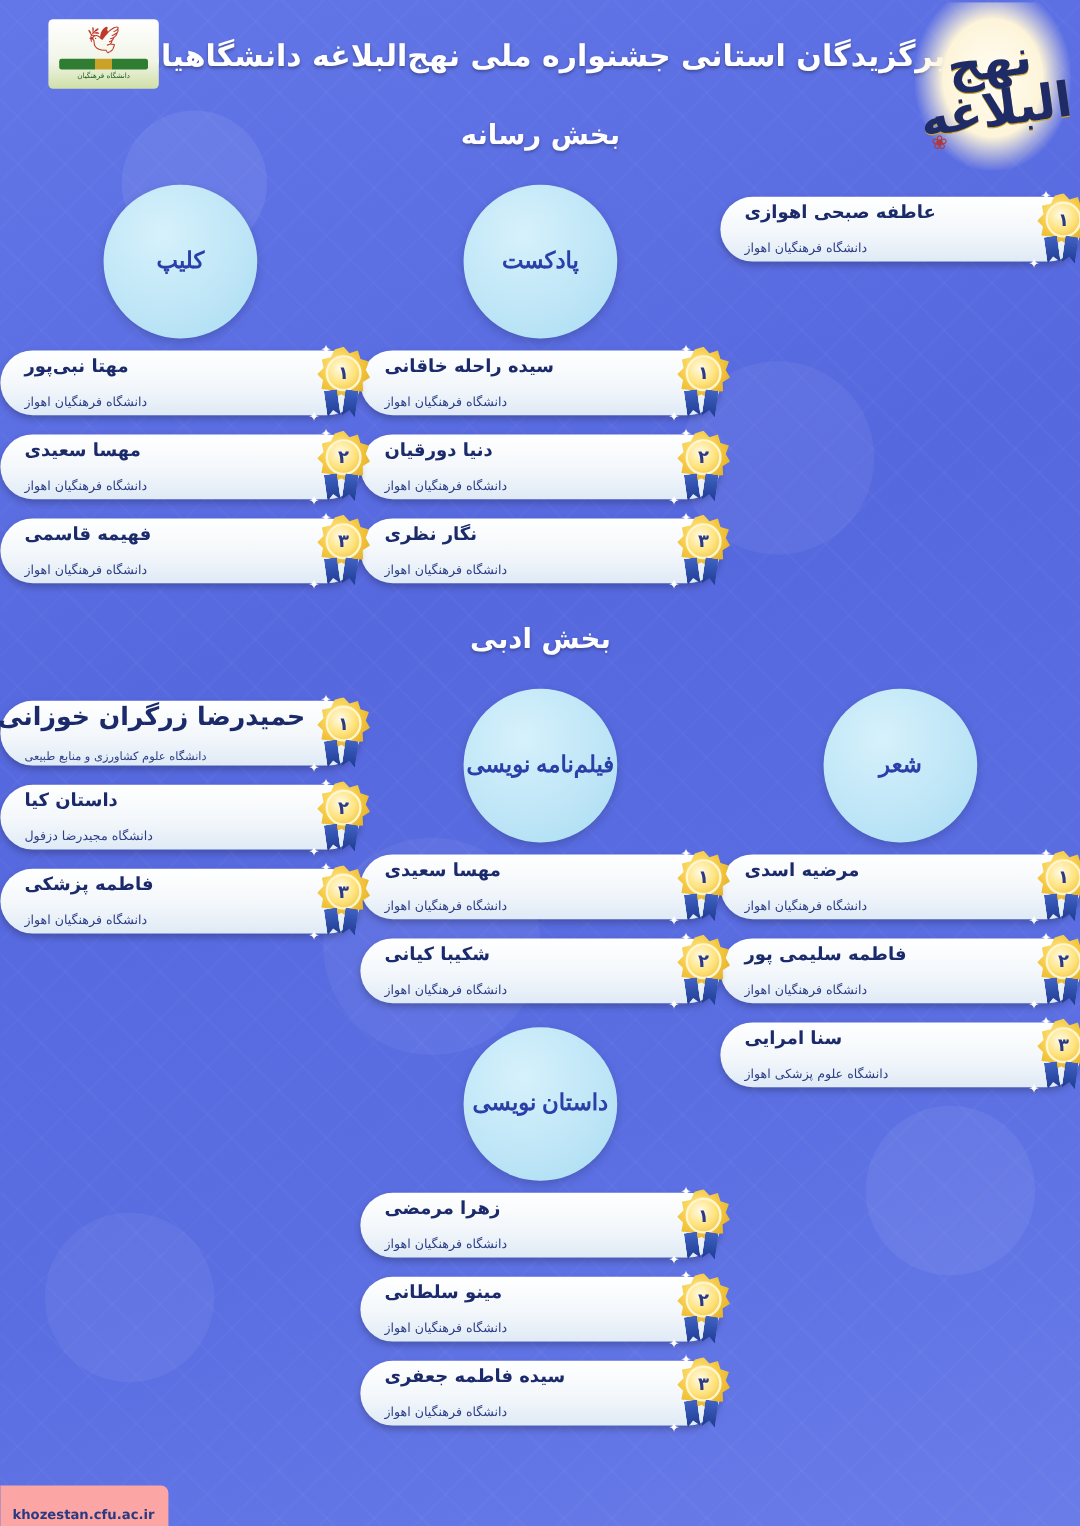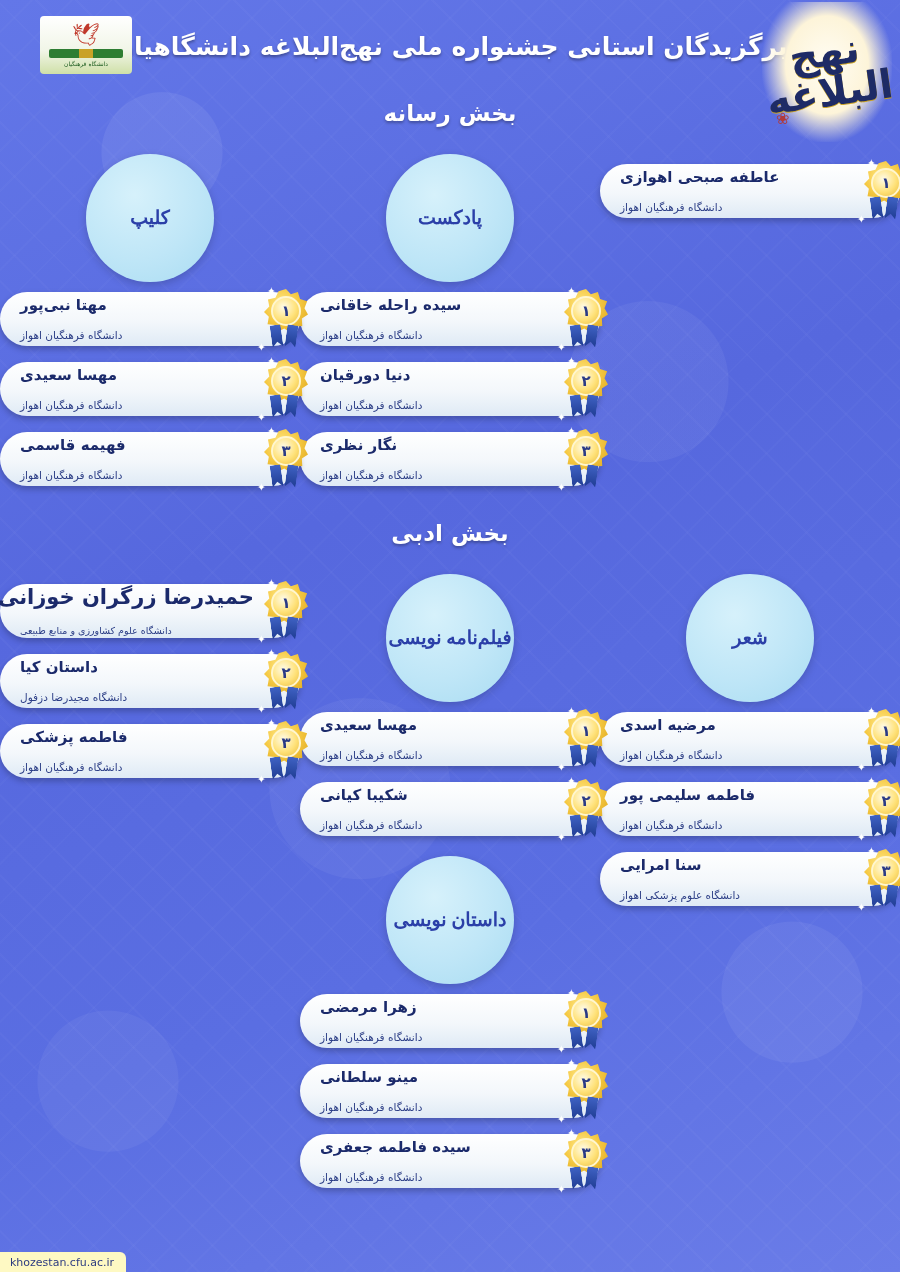--- a/index.html
+++ b/index.html
@@ -173,25 +173,25 @@
   .medal .ribbon-l { left: 13px; clip-path: polygon(0 0,100% 0,100% 100%,50% 76%,0 100%); transform: rotate(-8deg); }
   .medal .ribbon-r { left: 28px; clip-path: polygon(0 0,100% 0,100% 100%,50% 76%,0 100%); transform: rotate(8deg); }
   .sparkle { position:absolute; color:#ffffff; font-size:11px; }
   .sp1 { right: 24px; top: -7px; }
   .sp2 { right: 34px; bottom: -8px; }
 
   
   .footer {
     position: absolute;
     left: 0; bottom: 0;
-    background: #fef9c3;
+    background: #fca5a5;
     color: #2b3a80;
     font-size: 11px;
-    font-weight: normal;
-    padding: 4px 12px 3px 10px;
+    font-weight: bold;
+    padding: 18px 12px 3px 10px;
     border-top-right-radius: 6px;
     direction: ltr;
   }
 </style>
 </head>
 <body>
 
 <div class="bg-texture"></div>
 
 <div class="header">

